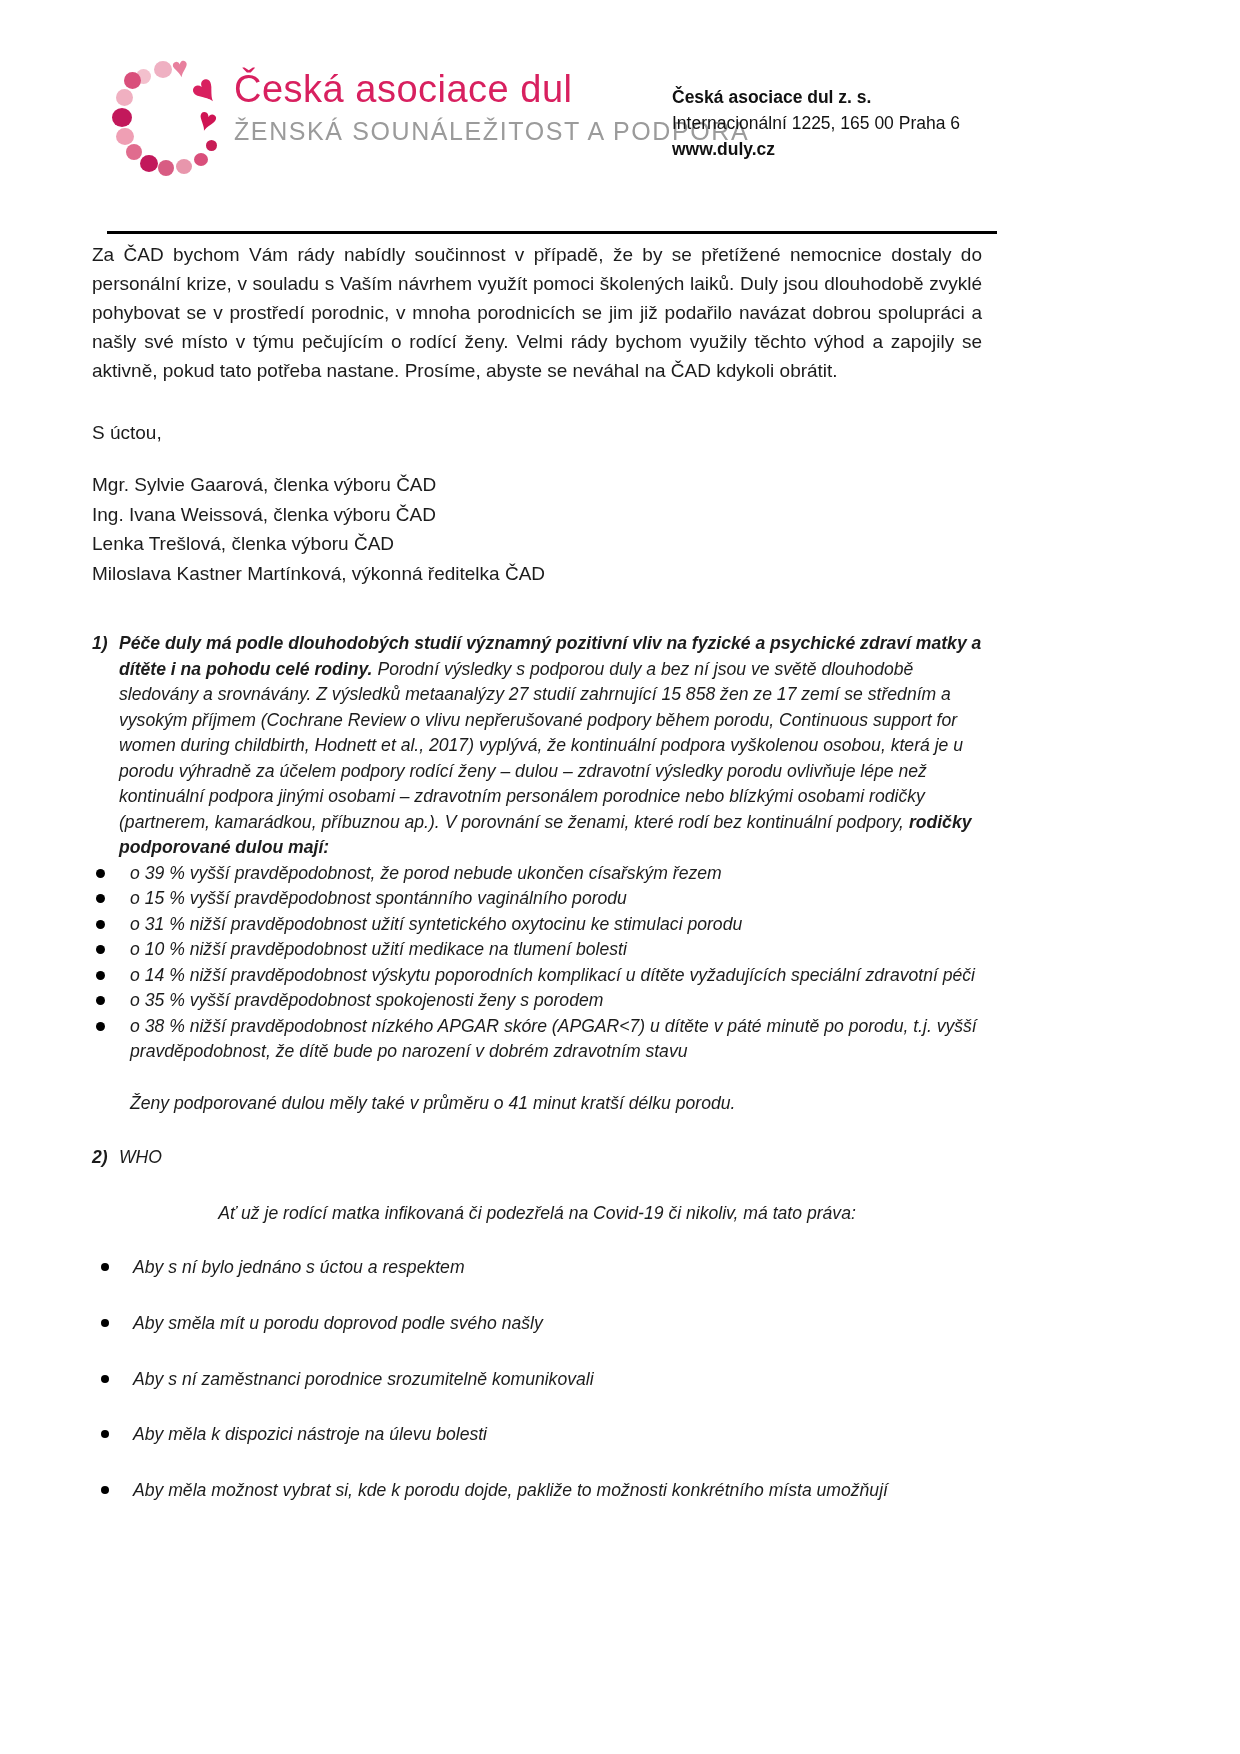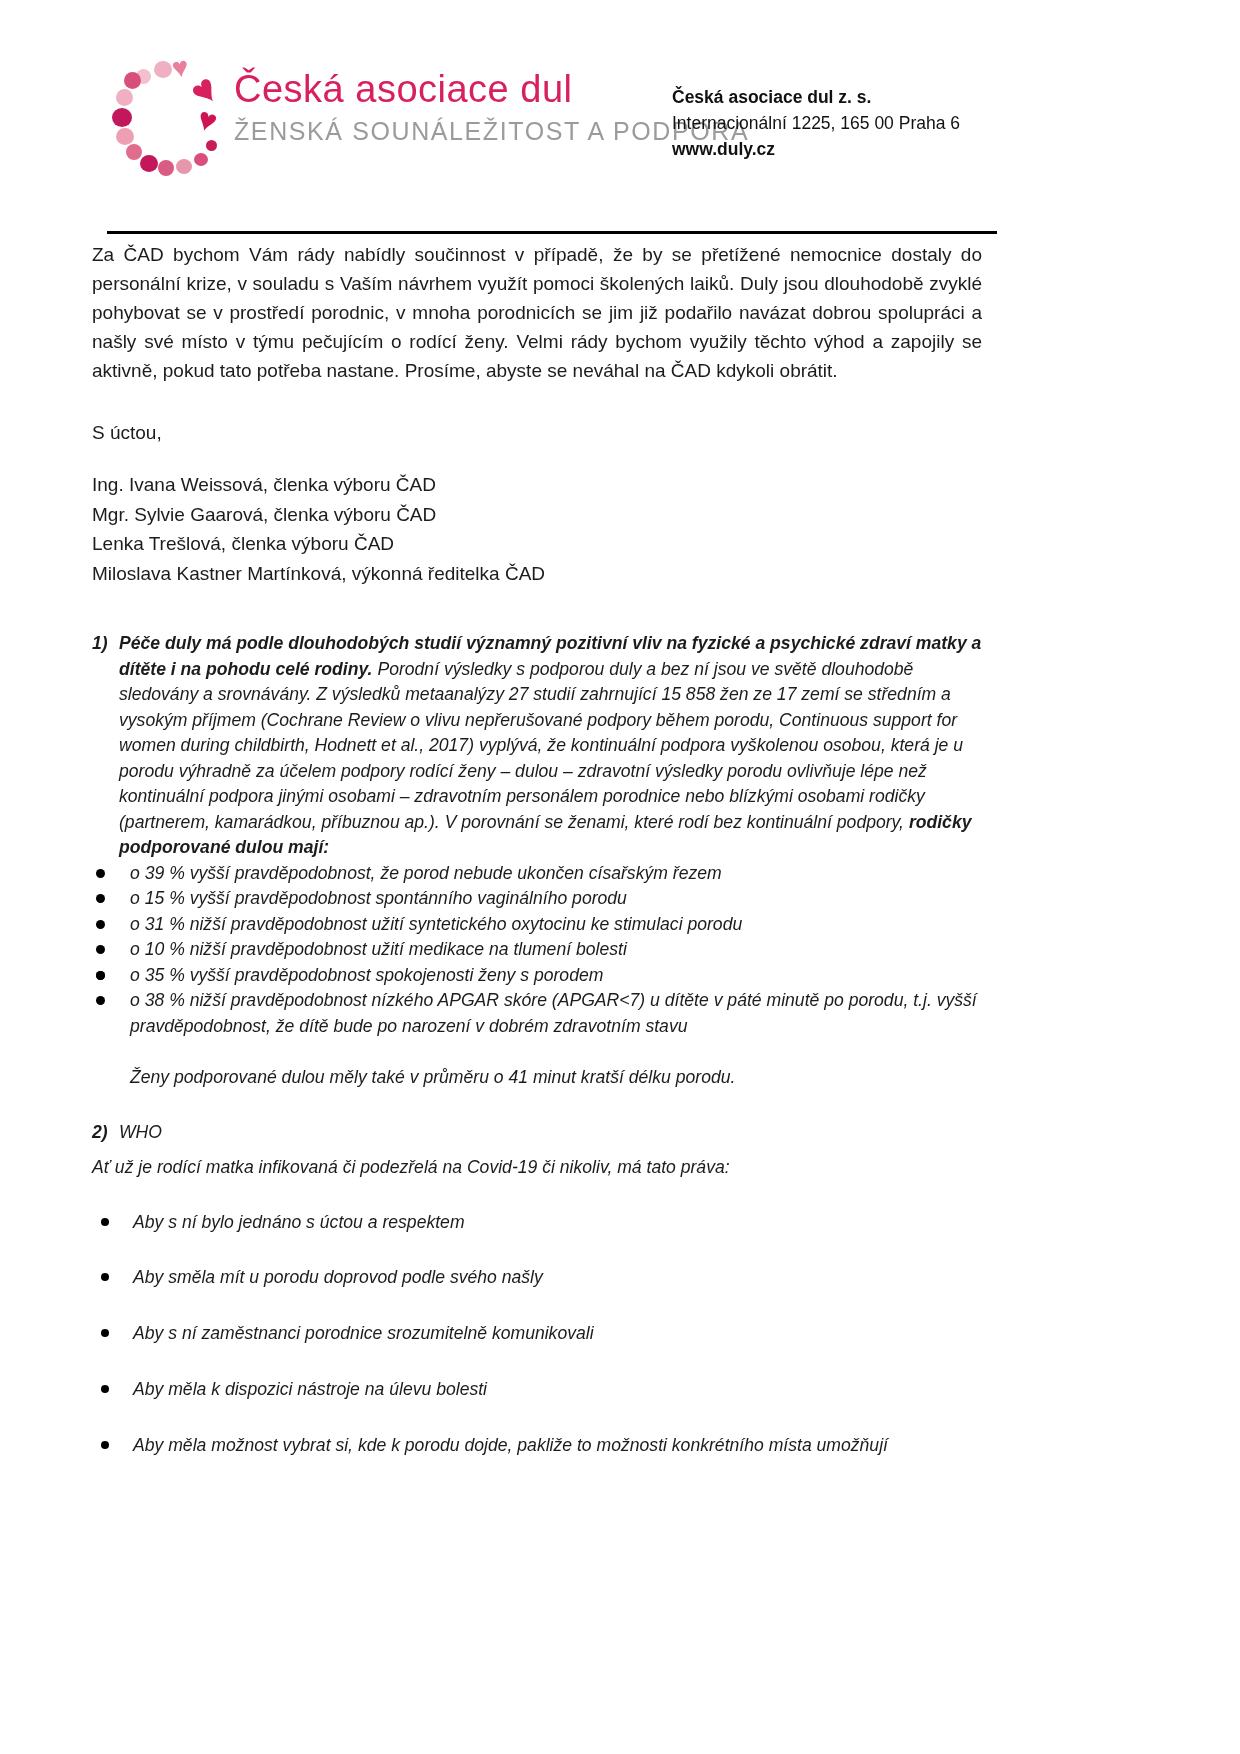--- a/index.html
+++ b/index.html
@@ -33,21 +33,21 @@
   .sec { font-style:italic; font-size:17.6px; line-height:25.5px; }
   .sec1 { margin-top:43px; }
   .hang { position:relative; padding-left:27px; }
   .num { position:absolute; left:0; top:0; font-weight:bold; }
   .bi { font-weight:bold; }
   ul.blist { list-style:none; margin-top:0; }
   ul.blist li { position:relative; padding-left:38px; }
   .dot { position:absolute; left:4px; top:8px; width:9px; height:9px; border-radius:50%; background:#000; }
   .note { margin-top:26px; padding-left:38px; }
   .sec2 { margin-top:29px; }
-  .sec2-intro { margin-top:10px; }
+  .sec2-intro { margin-top:30px;text-align:center; }
   ul.blist2 { list-style:none; margin-top:25px; }
   ul.blist2 li { position:relative; padding-left:41px; line-height:28.8px;margin-top:27px; }
   ul.blist2 .dot { left:9px; top:10px; width:8px; height:8px; }
 </style>
 </head>
 <body>
 
 <div class="page">
 
   <div class="letterhead">
@@ -83,39 +83,39 @@
 
   <div class="divider"></div>
 
   <div class="content">
 
     <p class="opening">Za ČAD bychom Vám rády nabídly součinnost v případě, že by se přetížené nemocnice dostaly do personální krize, v souladu s Vaším návrhem využít pomoci školených laiků. Duly jsou dlouhodobě zvyklé pohybovat se v prostředí porodnic, v mnoha porodnicích se jim již podařilo navázat dobrou spolupráci a našly své místo v týmu pečujícím o rodící ženy. Velmi rády bychom využily těchto výhod a zapojily se aktivně, pokud tato potřeba nastane. Prosíme, abyste se neváhal na ČAD kdykoli obrátit.</p>
 
     <p class="closing">S úctou,</p>
 
     <div class="signatures">
+      <div>Mgr. Sylvie Gaarová, členka výboru ČAD</div>
       <div>Ing. Ivana Weissová, členka výboru ČAD</div>
-      <div>Mgr. Sylvie Gaarová, členka výboru ČAD</div>
       <div>Lenka Trešlová, členka výboru ČAD</div>
       <div>Miloslava Kastner Martínková, výkonná ředitelka ČAD</div>
     </div>
 
     <div class="sec sec1">
       <div class="hang">
         <span class="num">1)</span>
         <span class="bi">Péče duly má podle dlouhodobých studií významný pozitivní vliv na fyzické a psychické zdraví matky a dítěte i na pohodu celé rodiny.</span>
         <span>Porodní výsledky s podporou duly a bez ní jsou ve světě dlouhodobě sledovány a srovnávány. Z výsledků metaanalýzy 27 studií zahrnující 15 858 žen ze 17 zemí se středním a vysokým příjmem (Cochrane Review o vlivu nepřerušované podpory během porodu, Continuous support for women during childbirth, Hodnett et al., 2017) vyplývá, že kontinuální podpora vyškolenou osobou, která je u porodu výhradně za účelem podpory rodící ženy – dulou – zdravotní výsledky porodu ovlivňuje lépe než kontinuální podpora jinými osobami – zdravotním personálem porodnice nebo blízkými osobami rodičky (partnerem, kamarádkou, příbuznou ap.). V porovnání se ženami, které rodí bez kontinuální podpory,</span>
         <span class="bi">rodičky podporované dulou mají:</span>
       </div>
       <ul class="blist">
         <li><span class="dot"></span><span>o 39 % vyšší pravděpodobnost, že porod nebude ukončen císařským řezem</span></li>
         <li><span class="dot"></span><span>o 15 % vyšší pravděpodobnost spontánního vaginálního porodu</span></li>
         <li><span class="dot"></span><span>o 31 % nižší pravděpodobnost užití syntetického oxytocinu ke stimulaci porodu</span></li>
         <li><span class="dot"></span><span>o 10 % nižší pravděpodobnost užití medikace na tlumení bolesti</span></li>
-        <li><span class="dot"></span></li>
+        <li><span class="dot"></span><span>o 14 % nižší pravděpodobnost výskytu poporodních komplikací u dítěte vyžadujících speciální zdravotní péči</span></li>
         <li><span class="dot"></span><span>o 35 % vyšší pravděpodobnost spokojenosti ženy s porodem</span></li>
         <li><span class="dot"></span><span>o 38 % nižší pravděpodobnost nízkého APGAR skóre (APGAR&lt;7) u dítěte v páté minutě po porodu, t.j. vyšší pravděpodobnost, že dítě bude po narození v dobrém zdravotním stavu</span></li>
       </ul>
       <div class="note">Ženy podporované dulou měly také v průměru o 41 minut kratší délku porodu.</div>
     </div>
 
     <div class="sec sec2">
       <div class="hang">
         <span class="num">2)</span>
         <span>WHO</span>

